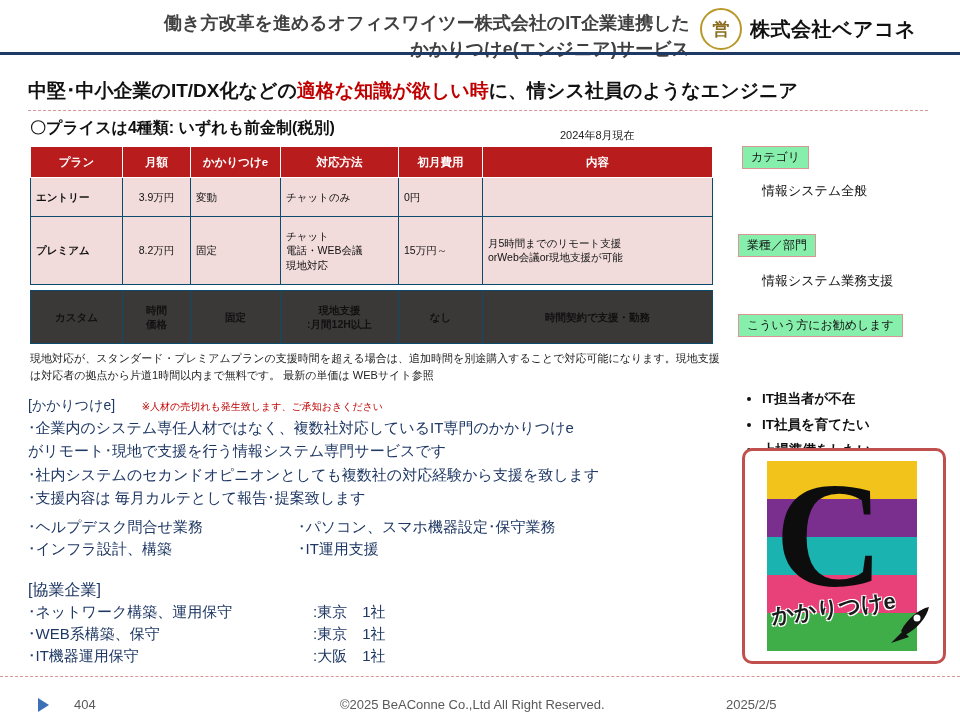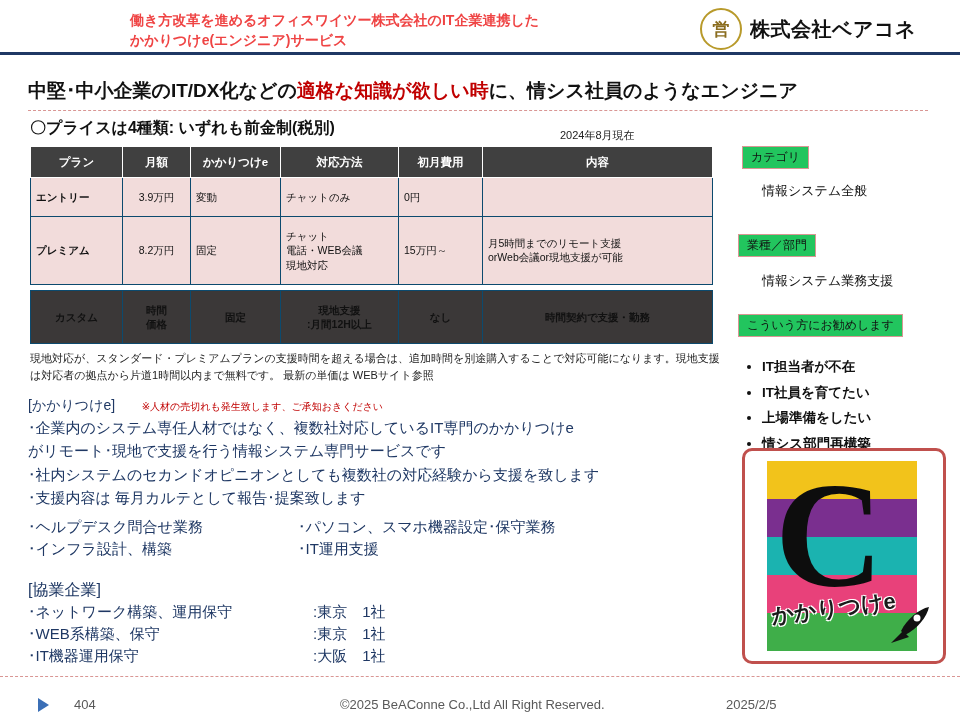--- a/index.html
+++ b/index.html
@@ -9,21 +9,21 @@
     font-family:"Liberation Sans","DejaVu Sans",sans-serif;
     color:#1a1a1a;
     position:relative;
     overflow:hidden;
   }
   .slide{position:absolute;left:0;top:0;width:960px;height:720px;}
 
   
   .hdr-title{
     position:absolute;left:130px;top:10px;width:560px;
-    font-size:14px;font-weight:bold;color:#ef4444;line-height:1.45;
+    font-size:18px;font-weight:bold;color:#404040;line-height:1.45;text-align:right;
   }
   .hdr-logo{
     position:absolute;left:700px;top:8px;width:250px;height:42px;
     display:flex;align-items:center;gap:8px;
   }
   .hdr-logo .mark{
     width:38px;height:38px;border-radius:50%;
     border:2px solid #B89A2B;background:#fff;
     display:flex;align-items:center;justify-content:center;
     font-size:17px;color:#8a6d1f;font-weight:bold;
@@ -54,21 +54,21 @@
   .asof{
     position:absolute;left:560px;top:128px;font-size:11px;color:#222;
   }
 
   
   table.price{
     position:absolute;left:30px;top:146px;width:682px;
     border-collapse:collapse;table-layout:fixed;
   }
   table.price th{
-    background:#404040;color:#fff;font-size:11.5px;font-weight:bold;
+    background:#b91c1c;color:#fff;font-size:11.5px;font-weight:bold;
     border:1px solid #ffffff;padding:4px 3px;text-align:center;height:22px;
   }
   table.price td{
     border:1px solid #0c4a6e;font-size:10.5px;padding:12px 5px;vertical-align:middle;
     color:#111;line-height:1.35;
   }
   .r-odd td{background:#F2DCDB;}
   .r-even td{background:#FAF0EF;}
   .c-plan{font-weight:bold;font-size:11px;}
   .r-custom td{background:#3B3838;color:#ffffff;font-weight:bold;font-size:11px;text-align:center;}
@@ -92,26 +92,26 @@
   .blk2 .row .c{width:140px;text-align:left;}
 
   .blk3{position:absolute;left:28px;top:580px;width:700px;}
   .blk3 .ttl{font-size:16px;color:#1F3864;}
   .blk3 .row{font-size:15px;color:#1F3864;line-height:1.46;display:flex;}
   .blk3 .row .a{width:285px;}
   .blk3 .row .b{width:150px;}
 
   
   .tag{
-    position:absolute;background:#22c55e;border:1px solid #D99694;
+    position:absolute;background:#86efac;border:1px solid #D99694;
     font-size:12px;color:#111;padding:2px 8px;font-weight:normal;
   }
   .tagtxt{position:absolute;font-size:13px;color:#111;}
   .rec-list{
-    position:absolute;left:744px;top:354px;width:210px;
+    position:absolute;left:744px;top:386px;width:210px;
     font-size:13.5px;font-weight:bold;color:#111;line-height:1.9;
   }
   .rec-list li{margin:0;}
   .rec-list ul{margin:0;padding-left:18px;}
 
   
   .logocard{
     position:absolute;left:742px;top:448px;width:198px;height:210px;
     border:3px solid #C0504D;border-radius:10px;background:#ffffff;
     overflow:hidden;

